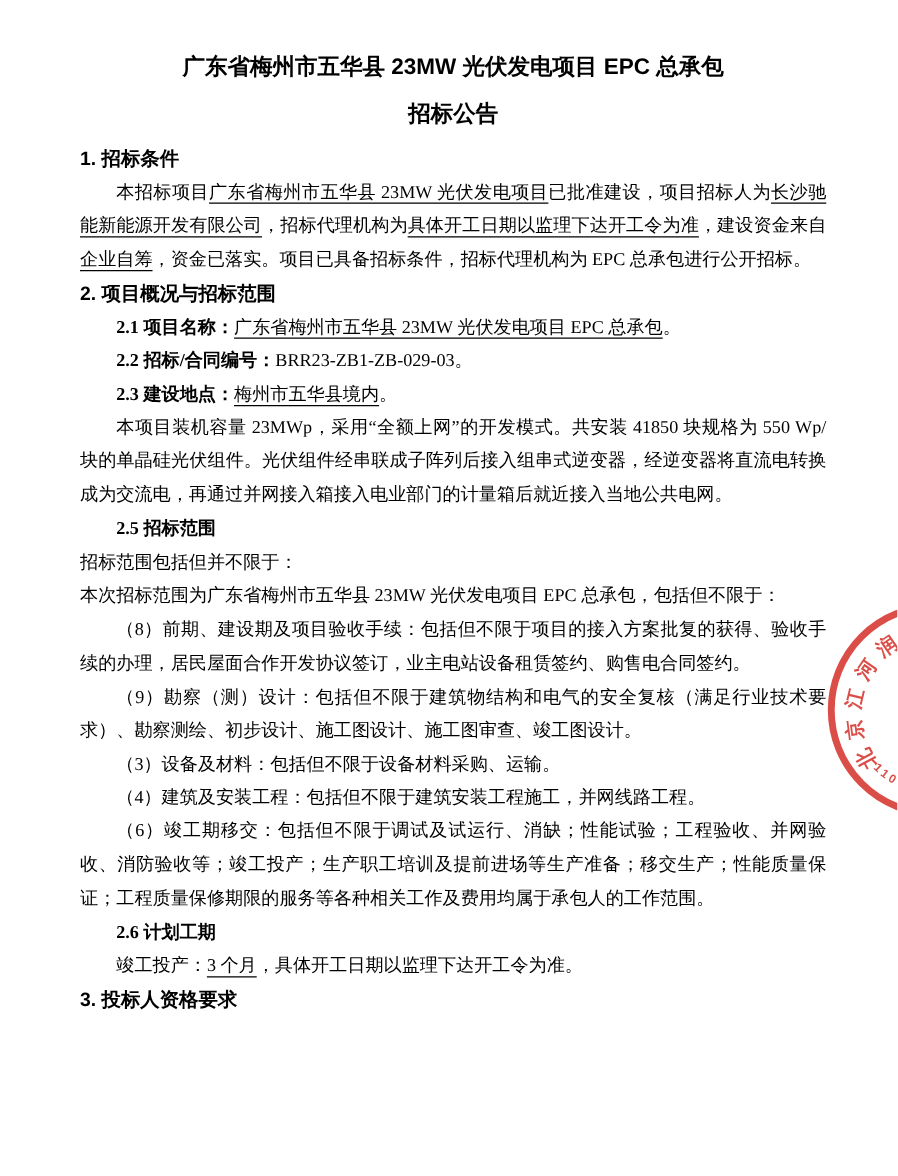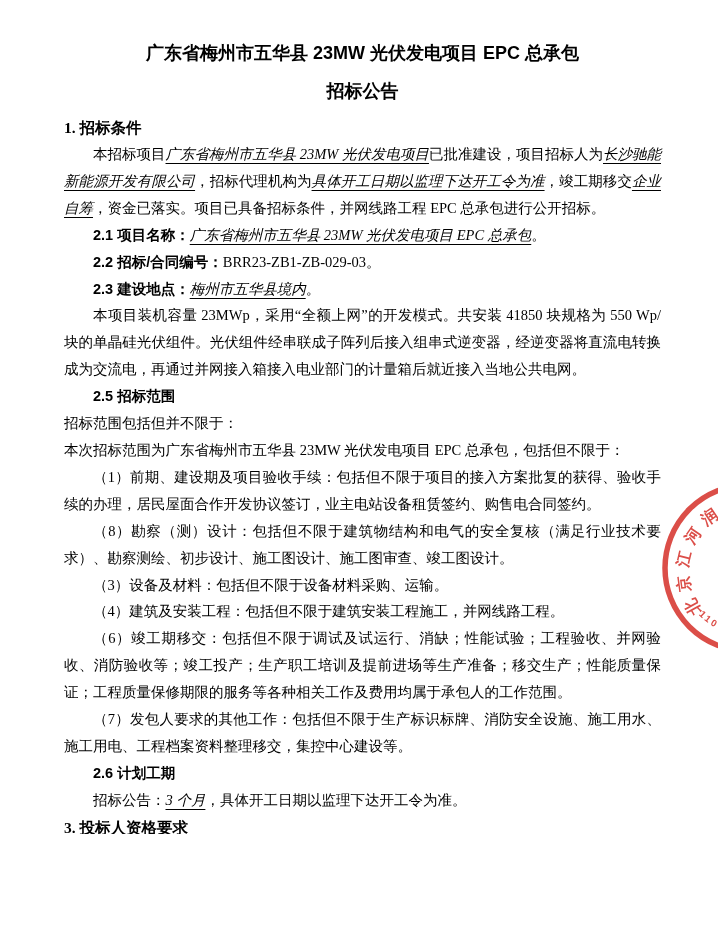--- a/index.html
+++ b/index.html
@@ -22,35 +22,34 @@
   }
   .doc{
     font-family:"Liberation Serif","DejaVu Serif",serif;
     font-size:14.5px;
     line-height:26.9px;
     text-align:justify;
   }
   .doc p{margin:0;padding:0;}
   .doc p.ind{text-indent:2em;}
   .doc p.h-main{
-    font-family:Liberation Serif, serif;
+    font-family:Liberation Sans, sans-serif;
     font-weight:700;
     font-size:15.5px;
     line-height:27px;
     text-align:left;
   }
   .doc span.b{
-    font-family:Liberation Sans, sans-serif;
+    font-family:Liberation Serif, serif;
     font-weight:700;
   }
   .doc span.u{
     text-decoration:underline;
     text-underline-offset:4px;
     text-decoration-thickness:1px;
-    font-style:italic;
   }
   .seal{
     position:absolute;
     left:646px;
     top:466px;
     width:204px;
     height:204px;
     opacity:0.93;
     mix-blend-mode:multiply;
     pointer-events:none;
@@ -65,36 +64,36 @@
 
 <div class="page">
 
   <div class="title-block">
     <div>广东省梅州市五华县 23MW 光伏发电项目 EPC 总承包</div>
     <div>招标公告</div>
   </div>
 
   <div class="doc">
       <p class="h-main"><span>1. 招标条件</span></p>
-      <p class="body ind"><span>本招标项目</span><span class="u">广东省梅州市五华县 23MW 光伏发电项目</span><span>已批准建设，项目招标人为</span><span class="u">长沙驰能新能源开发有限公司</span><span>，招标代理机构为</span><span class="u">具体开工日期以监理下达开工令为准</span><span>，竣工期移交</span><span class="u">企业自筹</span><span>，资金已落实。项目已具备招标条件，并网线路工程 EPC 总承包进行公开招标。</span></p>
+      <p class="body ind"><span>本招标项目</span><span class="u">广东省梅州市五华县 23MW 光伏发电项目</span><span>已批准建设，项目招标人为</span><span class="u">长沙驰能新能源开发有限公司</span><span>，招标代理机构为</span><span class="u">具体开工日期以监理下达开工令为准</span><span>，建设资金来自</span><span class="u">企业自筹</span><span>，资金已落实。项目已具备招标条件，招标代理机构为 EPC 总承包进行公开招标。</span></p>
+      <p class="h-main"><span>2. 项目概况与招标范围</span></p>
       <p class="body ind"><span class="b">2.1 项目名称：</span><span class="u">广东省梅州市五华县 23MW 光伏发电项目 EPC 总承包</span><span>。</span></p>
       <p class="body ind"><span class="b">2.2 招标/合同编号：</span><span>BRR23-ZB1-ZB-029-03。</span></p>
       <p class="body ind"><span class="b">2.3 建设地点：</span><span class="u">梅州市五华县境内</span><span>。</span></p>
       <p class="body ind"><span>本项目装机容量 23MWp，采用“全额上网”的开发模式。共安装 41850 块规格为 550 Wp/块的单晶硅光伏组件。光伏组件经串联成子阵列后接入组串式逆变器，经逆变器将直流电转换成为交流电，再通过并网接入箱接入电业部门的计量箱后就近接入当地公共电网。</span></p>
       <p class="body ind"><span class="b">2.5 招标范围</span></p>
       <p class="body"><span>招标范围包括但并不限于：</span></p>
       <p class="body"><span>本次招标范围为广东省梅州市五华县 23MW 光伏发电项目 EPC 总承包，包括但不限于：</span></p>
-      <p class="body ind"><span>（1）前期、建设期及项目验收手续：包括但不限于项目的接入方案批复的获得、验收手续的办理，居民屋面合作开发协议签订，业主电站设备租赁签约、购售电合同签约。</span></p>
-      <p class="body ind"><span>（8）勘察（测）设计：包括但不限于建筑物结构和电气的安全复核（满足行业技术要求）、勘察测绘、初步设计、施工图设计、施工图审查、竣工图设计。</span></p>
+      <p class="body ind"><span>（8）前期、建设期及项目验收手续：包括但不限于项目的接入方案批复的获得、验收手续的办理，居民屋面合作开发协议签订，业主电站设备租赁签约、购售电合同签约。</span></p>
+      <p class="body ind"><span>（9）勘察（测）设计：包括但不限于建筑物结构和电气的安全复核（满足行业技术要求）、勘察测绘、初步设计、施工图设计、施工图审查、竣工图设计。</span></p>
       <p class="body ind"><span>（3）设备及材料：包括但不限于设备材料采购、运输。</span></p>
       <p class="body ind"><span>（4）建筑及安装工程：包括但不限于建筑安装工程施工，并网线路工程。</span></p>
       <p class="body ind"><span>（6）竣工期移交：包括但不限于调试及试运行、消缺；性能试验；工程验收、并网验收、消防验收等；竣工投产；生产职工培训及提前进场等生产准备；移交生产；性能质量保证；工程质量保修期限的服务等各种相关工作及费用均属于承包人的工作范围。</span></p>
-      <p class="body ind"><span>（7）发包人要求的其他工作：包括但不限于生产标识标牌、消防安全设施、施工用水、施工用电、工程档案资料整理移交，集控中心建设等。</span></p>
       <p class="body ind"><span class="b">2.6 计划工期</span></p>
-      <p class="body ind"><span>招标公告：</span><span class="u">3 个月</span><span>，具体开工日期以监理下达开工令为准。</span></p>
+      <p class="body ind"><span>竣工投产：</span><span class="u">3 个月</span><span>，具体开工日期以监理下达开工令为准。</span></p>
       <p class="h-main"><span>3. 投标人资格要求</span></p>
     </div>
 
   <svg class="seal" viewBox="0 0 204 204" aria-hidden="true">
     <circle cx="102" cy="102" r="83" fill="none" stroke="#d9403a" stroke-width="5.5"></circle>
     <path id="sealArcPath" d="M 57.5 146.5 A 63 63 0 1 1 58.2 147.3" fill="none"></path>
     <path id="sealDigitsPath" d="M 49.9 145.7 A 68 68 0 0 0 154.1 145.7" fill="none"></path>
     <text font-size="16" letter-spacing="7" fill="#d9403a">
       <textPath href="#sealArcPath" startOffset="2">北京江河润泽工程管理</textPath>
     </text>

